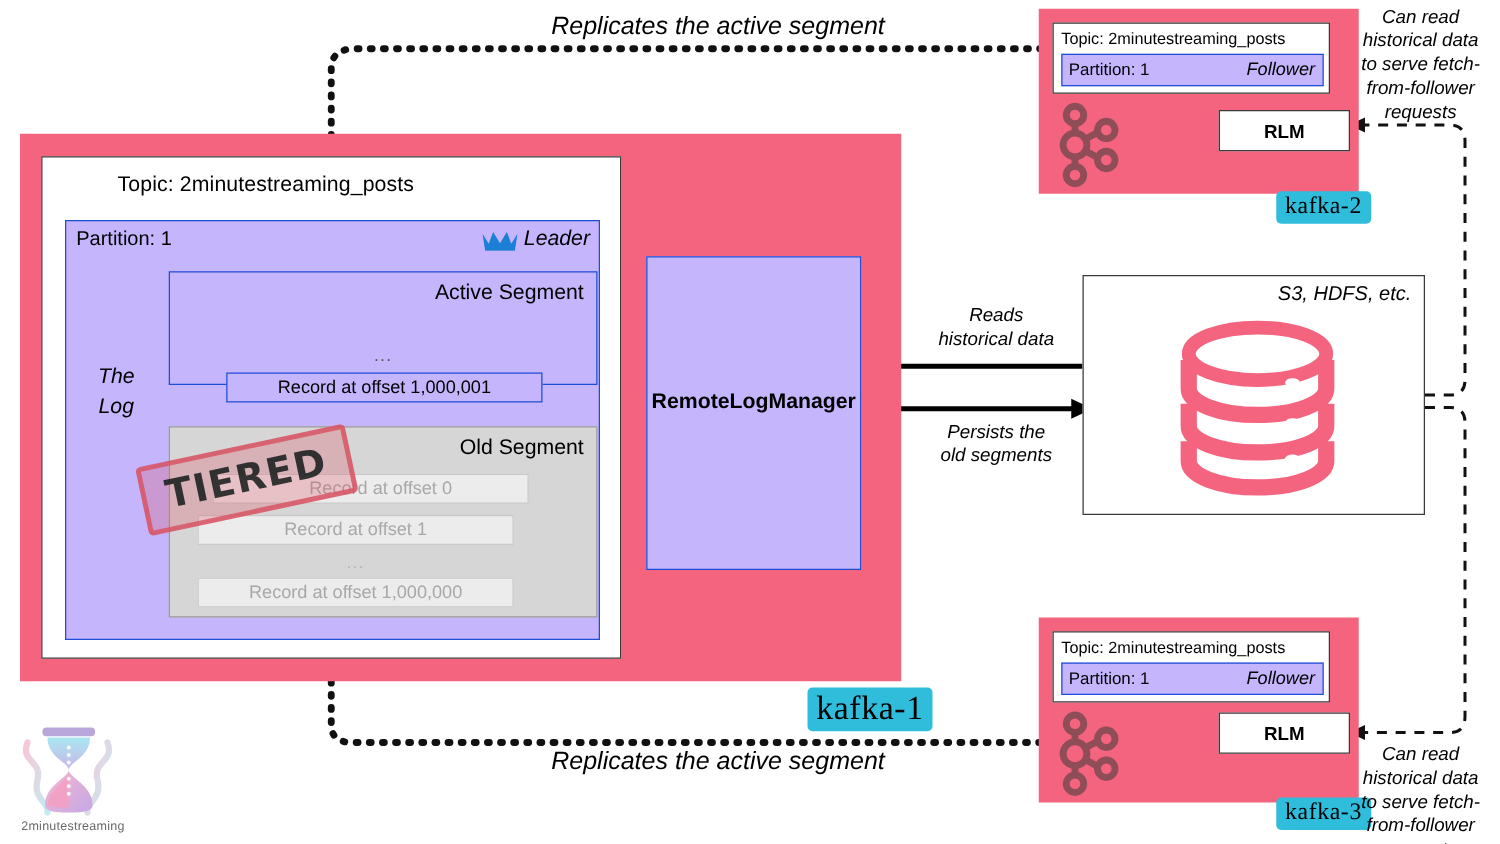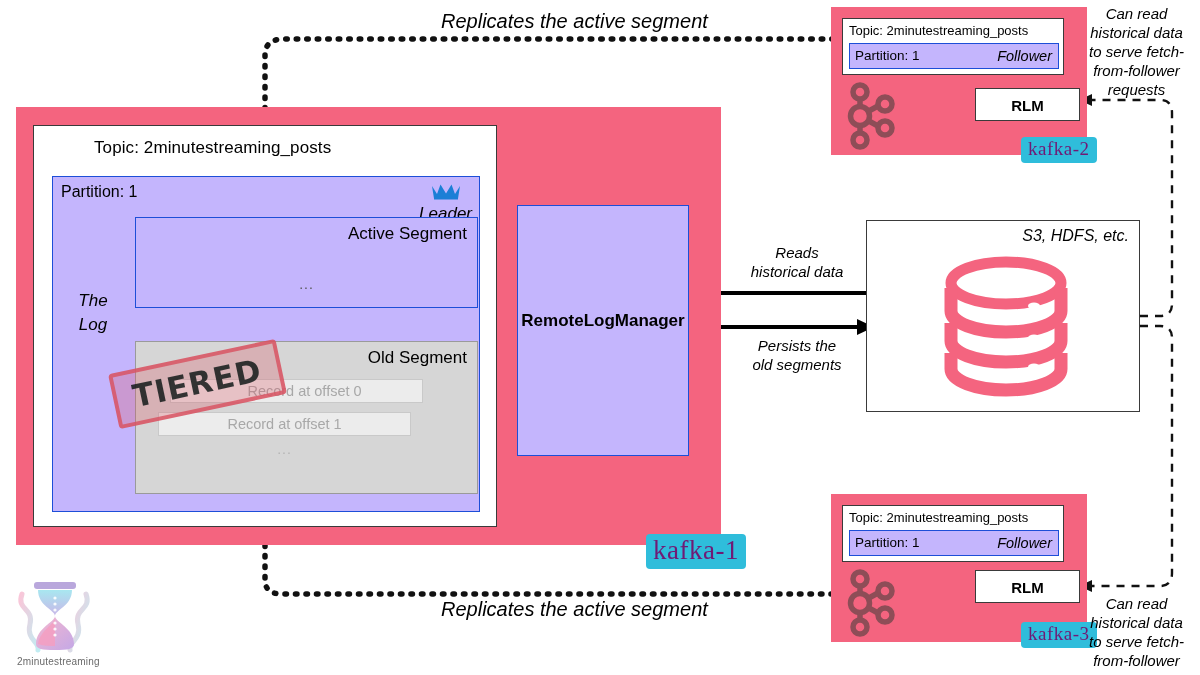--- a/index.html
+++ b/index.html
@@ -17,22 +17,22 @@
   .lbl-part{font-size:16px;}
   .seg-title{font-size:17px;}
   .rec{font-size:14.5px;text-align:center;line-height:22px;}
   .rec-old{color:#a8a8a8;border-color:#c9c9c9;background:#ececec;}
   .dots{font-size:14px;color:#555;text-align:center;letter-spacing:1px;}
   .dots-old{color:#b4b4b4;}
 
   .italic{font-style:italic;}
   .note{font-style:italic;font-size:15px;line-height:19px;text-align:center;}
 
-  .cyan-tag{background:#2FBDDB;color:#701a75;font-family:"Liberation Serif","DejaVu Serif",serif;
-            letter-spacing:0.5px;padding:1px 7px 3px 7px;border-radius:4px;white-space:nowrap;}
+  .cyan-tag{background:#2FBDDB;color:#000000;font-family:"Liberation Serif","DejaVu Serif",serif;
+            letter-spacing:0.5px;padding:1px 7px 3px 7px;border-radius:4px;white-space:nowrap;margin-top:16px;}
 
   .rlm-big{font-weight:bold;font-size:17px;text-align:center;line-height:22px;}
   .rlm-small{font-weight:bold;font-size:15px;text-align:center;}
 
   .oldseg{background:#d6d6d6;border:1px solid #9a9a9a;}
 
   .stamp{color:#1a1a1a;font-weight:bold;font-size:31px;letter-spacing:1px;
          font-family:"DejaVu Sans",sans-serif;}
 
   .follower{font-style:italic;font-size:14.5px;}
@@ -73,46 +73,48 @@
 
   <div class="abs panel-pink" style="left:16px;top:107px;width:705px;height:438px;">
 
     <div class="abs wbox" style="left:17px;top:18px;width:464px;height:402px;">
       <div class="abs lbl-topic" style="left:60px;top:12px;">Topic: 2minutestreaming_posts</div>
 
       <div class="abs wbox-thin" style="left:18px;top:50px;width:428px;height:336px;">
 
         <div class="abs lbl-part" style="left:8px;top:6px;">Partition: 1</div>
 
-        <div class="abs" style="right:7px;top:4px;display:flex;align-items:center;gap:4px;flex-direction:column;">
+        <div class="abs" style="right:7px;top:4px;display:flex;align-items:center;gap:4px;">
           <span style="line-height:0;">
             <svg width="30" height="19" viewBox="0 0 30 19">
               <path d="M1,5 L6,13 L9.5,3.5 L15,12.5 L20.5,3.5 L24,13 L29,5 L27,17.5 L3,17.5 Z" fill="#1C7FD6"></path>
               <rect x="3" y="15.5" width="24" height="3" fill="#1C7FD6"></rect>
             </svg>
           </span>
           <span class="leader">Leader</span>
         </div>
 
         <div class="abs italic" style="left:18px;top:112px;font-size:17px;line-height:24px;text-align:center;width:44px;">
           <div>The</div>
           <div>Log</div>
         </div>
 
         <div class="abs wbox-thin" style="left:82px;top:40px;width:343px;height:91px;">
           <div class="abs seg-title" style="right:10px;top:6px;">Active Segment</div>
           <div class="abs dots" style="left:0;right:0;top:58px;">...</div>
+          <div class="abs rec wbox-thin" style="left:45px;top:80px;width:253px;height:24px;">Record at offset 1,000,001</div>
         </div>
 
         <div class="abs oldseg" style="left:82px;top:164px;width:343px;height:153px;">
           <div class="abs seg-title" style="right:10px;top:6px;text-align:right;">Old Segment</div>
 
           <div class="abs rec rec-old" style="left:34px;top:37px;width:253px;height:24px;border:1px solid #c9c9c9;padding-left:16px;">Record at offset 0</div>
           <div class="abs rec rec-old" style="left:22px;top:70px;width:253px;height:24px;border:1px solid #c9c9c9;">Record at offset 1</div>
           <div class="abs dots dots-old" style="left:22px;width:253px;top:99px;">...</div>
+          <div class="abs rec rec-old" style="left:22px;top:120px;width:253px;height:24px;border:1px solid #c9c9c9;">Record at offset 1,000,000</div>
 
           <div class="abs" style="left:-24px;top:14px;transform:rotate(-12deg);">
             <div style="border:4px solid #D95463;border-radius:4px;padding:5px 16px 7px 16px;
                         opacity:.88;background:rgba(217,84,99,.32);">
               <span class="stamp">TIERED</span>
             </div>
           </div>
         </div>
       </div>
     </div>

